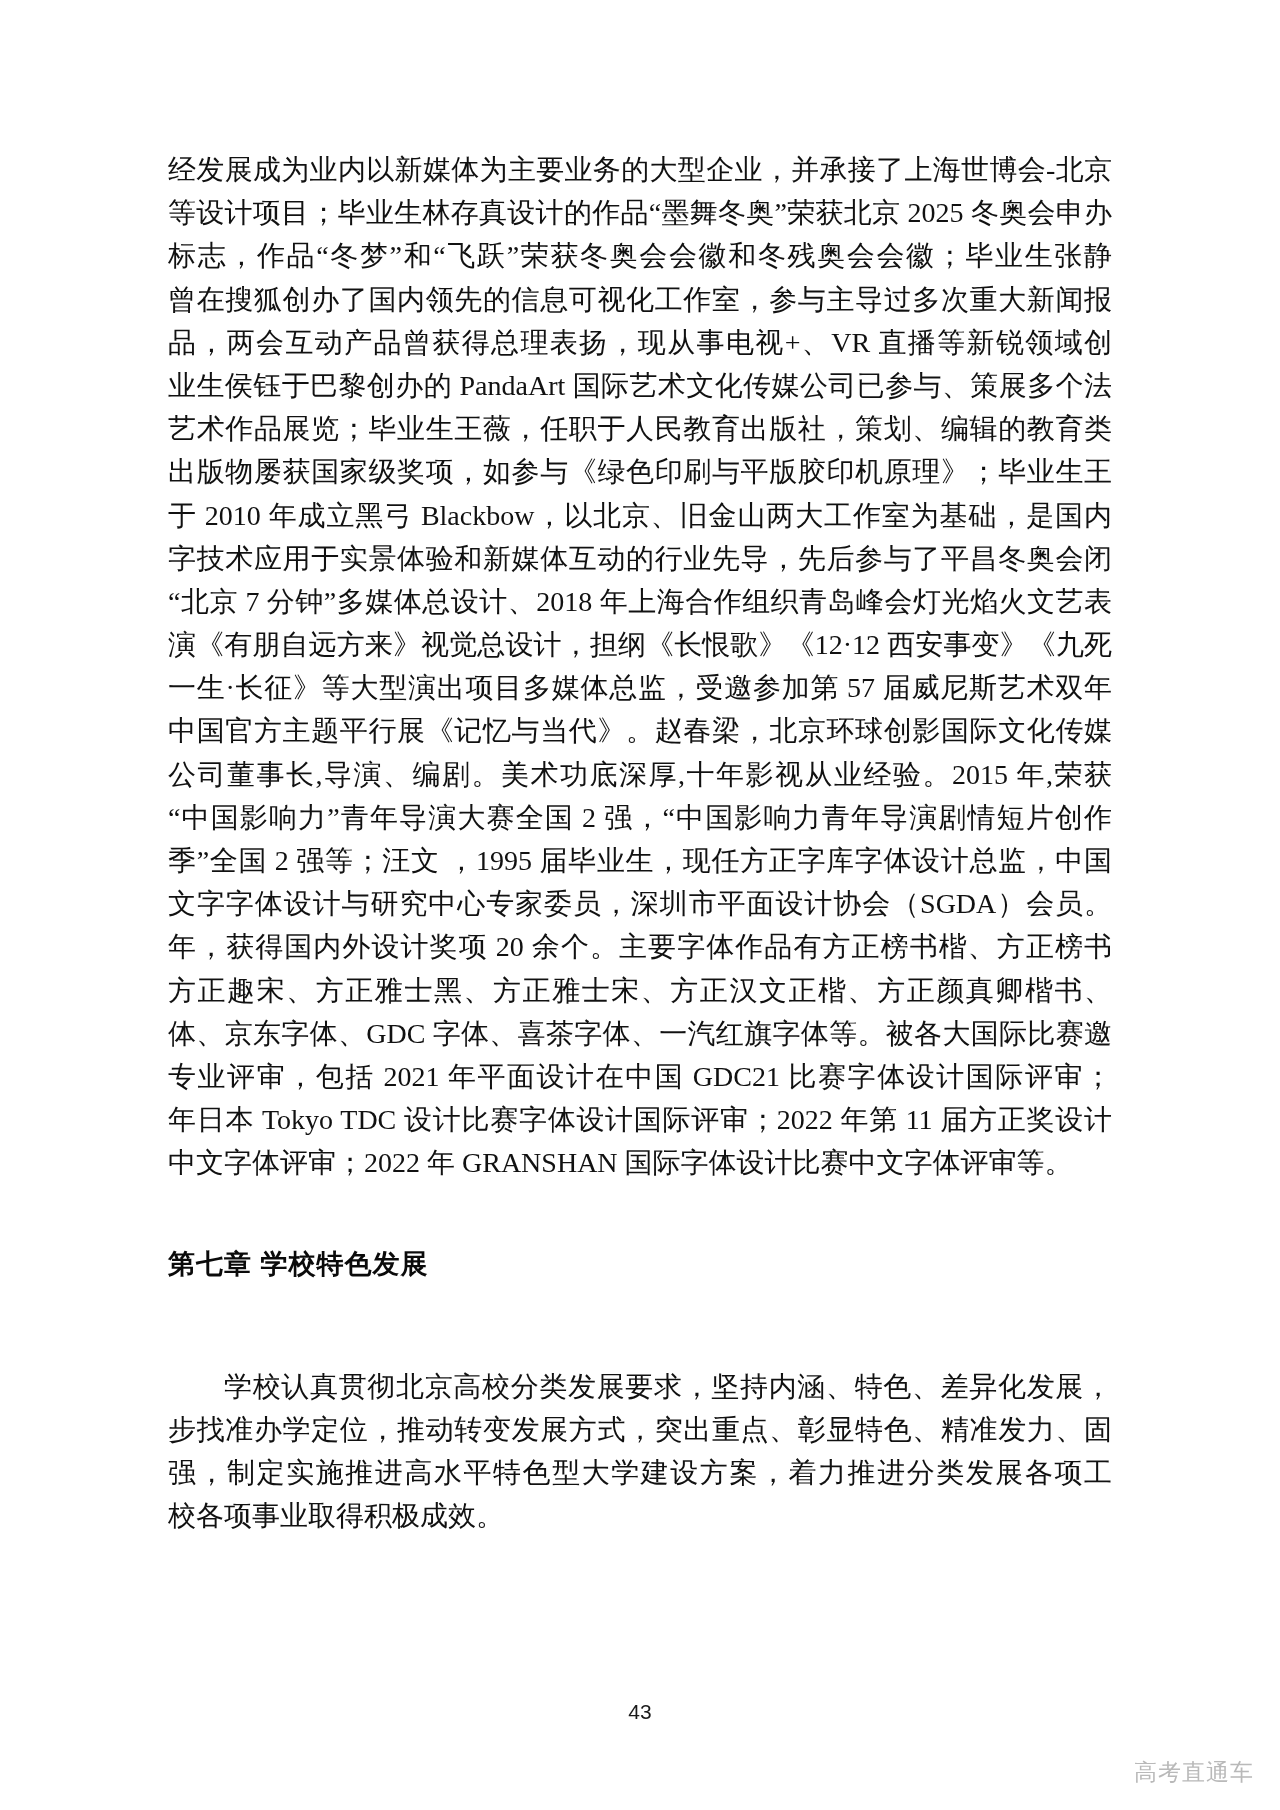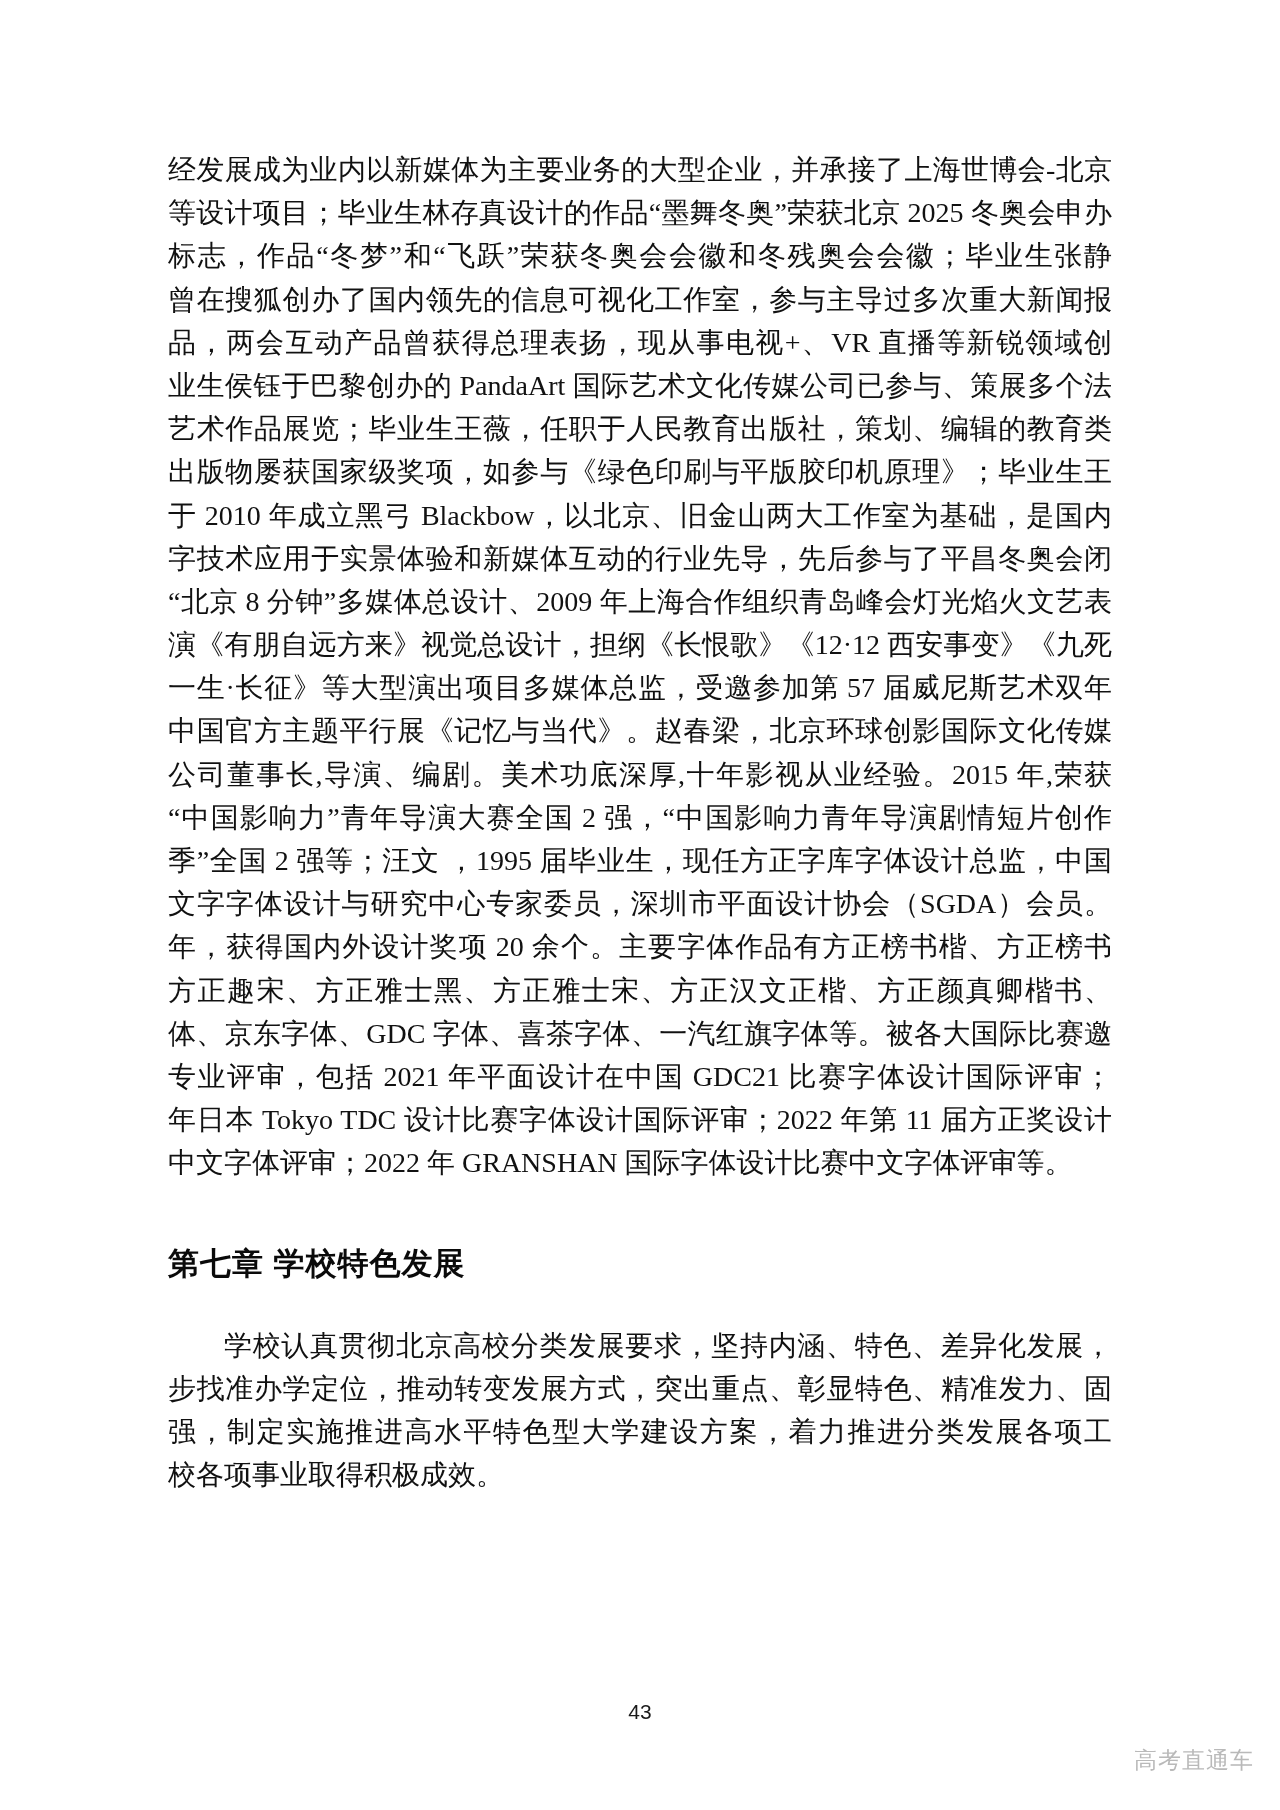--- a/index.html
+++ b/index.html
@@ -37,41 +37,41 @@
   }
   .text-line.last-line {
     text-align-last: left;
   }
   .para-2 .text-line:first-child {
     text-indent: 2em;
   }
   .chapter-heading {
     font-family: "Liberation Sans", "DejaVu Sans", sans-serif;
     font-weight: 700;
-    font-size: 31px;
+    font-size: 27px;
     line-height: 44px;
-    margin: 57px 0 38px 0;
+    margin: 57px 0 79px 0;
     color: #0a0a0a;
     letter-spacing: 1px;
   }
   .page-number {
     position: absolute;
     left: 0;
     right: 0;
     top: 1652px;
     text-align: center;
     font-family: "Liberation Sans", "DejaVu Sans", sans-serif;
     font-size: 21px;
     color: #1a1a1a;
     margin-top: 48px;
   }
   .watermark {
     position: absolute;
     right: 26px;
-    bottom: 34px;
+    bottom: 22px;
     font-family: "Liberation Sans", "DejaVu Sans", sans-serif;
     font-size: 23px;
     color: #b9b9b9;
     letter-spacing: 1px;
   }
 </style>
 </head>
 <body>
 
 <div class="page">
@@ -80,21 +80,21 @@
         <div class="text-line">经发展成为业内以新媒体为主要业务的大型企业，并承接了上海世博会-北京馆</div>
         <div class="text-line">等设计项目；毕业生林存真设计的作品“墨舞冬奥”荣获北京 2025 冬奥会申办</div>
         <div class="text-line">标志，作品“冬梦”和“飞跃”荣获冬奥会会徽和冬残奥会会徽；毕业生张静波，</div>
         <div class="text-line">曾在搜狐创办了国内领先的信息可视化工作室，参与主导过多次重大新闻报道产</div>
         <div class="text-line">品，两会互动产品曾获得总理表扬，现从事电视+、VR 直播等新锐领域创业；毕</div>
         <div class="text-line">业生侯钰于巴黎创办的 PandaArt 国际艺术文化传媒公司已参与、策展多个法国</div>
         <div class="text-line">艺术作品展览；毕业生王薇，任职于人民教育出版社，策划、编辑的教育类电子</div>
         <div class="text-line">出版物屡获国家级奖项，如参与《绿色印刷与平版胶印机原理》；毕业生王志鸥</div>
         <div class="text-line">于 2010 年成立黑弓 Blackbow，以北京、旧金山两大工作室为基础，是国内将数</div>
         <div class="text-line">字技术应用于实景体验和新媒体互动的行业先导，先后参与了平昌冬奥会闭幕式</div>
-        <div class="text-line">“北京 8 分钟”多媒体总设计、2009 年上海合作组织青岛峰会灯光焰火文艺表</div>
+        <div class="text-line">“北京 7 分钟”多媒体总设计、2018 年上海合作组织青岛峰会灯光焰火文艺表</div>
         <div class="text-line">演《有朋自远方来》视觉总设计，担纲《长恨歌》《12·12 西安事变》《九死</div>
         <div class="text-line">一生·长征》等大型演出项目多媒体总监，受邀参加第 57 届威尼斯艺术双年展</div>
         <div class="text-line">中国官方主题平行展《记忆与当代》。赵春梁，北京环球创影国际文化传媒有限</div>
         <div class="text-line">公司董事长,导演、编剧。美术功底深厚,十年影视从业经验。2015 年,荣获 CCTV6</div>
         <div class="text-line">“中国影响力”青年导演大赛全国 2 强，“中国影响力青年导演剧情短片创作</div>
         <div class="text-line">季”全国 2 强等；汪文 ，1995 届毕业生，现任方正字库字体设计总监，中国</div>
         <div class="text-line">文字字体设计与研究中心专家委员，深圳市平面设计协会（SGDA）会员。从业 26</div>
         <div class="text-line">年，获得国内外设计奖项 20 余个。主要字体作品有方正榜书楷、方正榜书行、</div>
         <div class="text-line">方正趣宋、方正雅士黑、方正雅士宋、方正汉文正楷、方正颜真卿楷书、VIVO 字</div>
         <div class="text-line">体、京东字体、GDC 字体、喜茶字体、一汽红旗字体等。被各大国际比赛邀请为</div>

